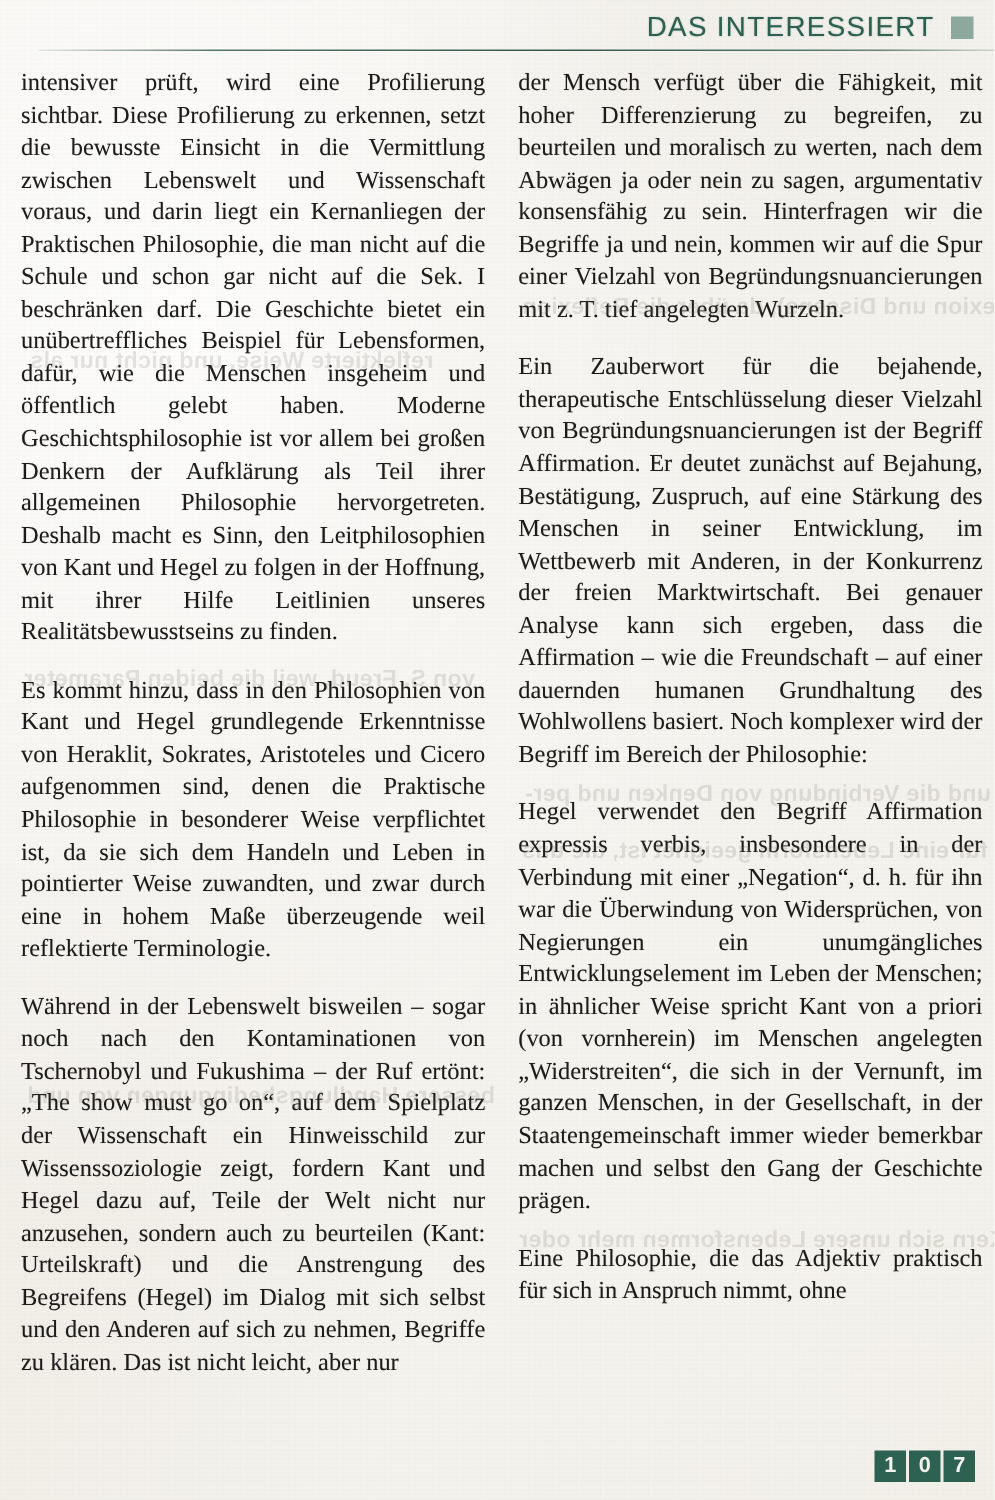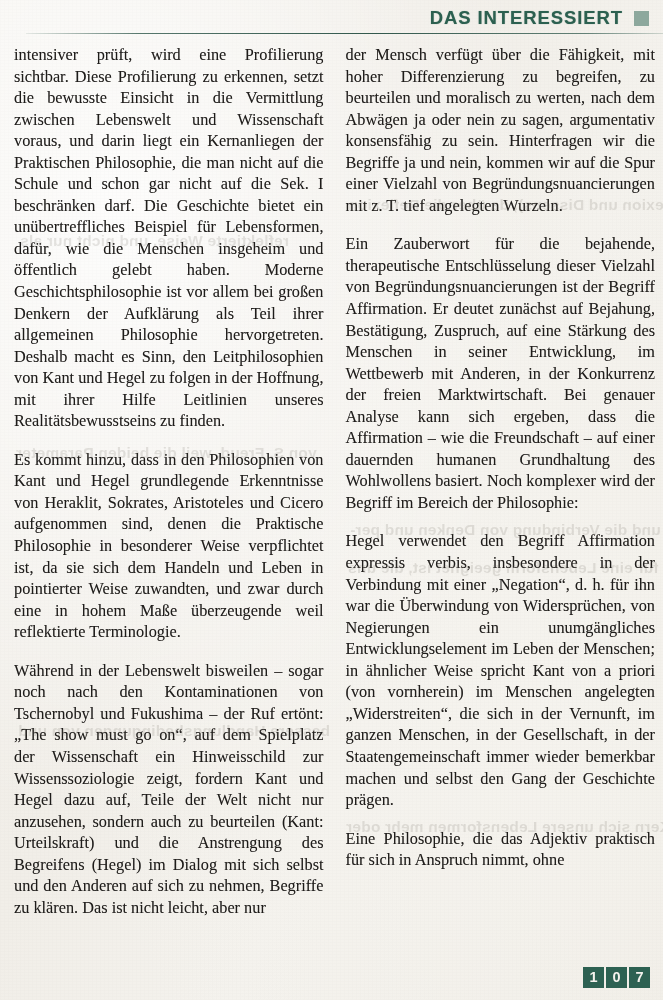--- a/index.html
+++ b/index.html
@@ -44,21 +44,21 @@
     display: flex;
     align-items: center;
     gap: 11px;
     height: 24px;
   }
 
   .running-head-title {
     font-family: "Liberation Sans", "DejaVu Sans", sans-serif;
     font-size: 18.5px;
     letter-spacing: 0.9px;
-    font-weight: 700;
+    font-weight: 400;
     color: #2c6050;
     white-space: nowrap;
     text-shadow: 0 0 1.1px rgba(44,96,80,0.45);
   }
 
   .running-head-mark {
     width: 15px;
     height: 15px;
     background: #7c9c90;
     opacity: 0.85;

